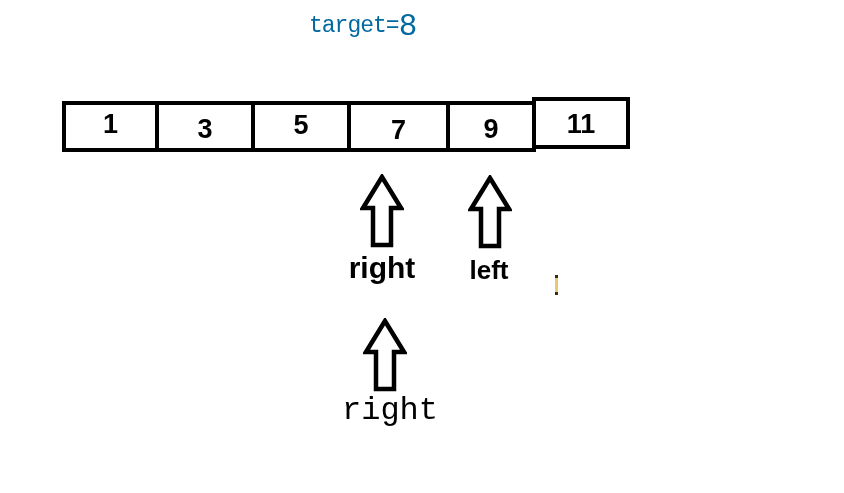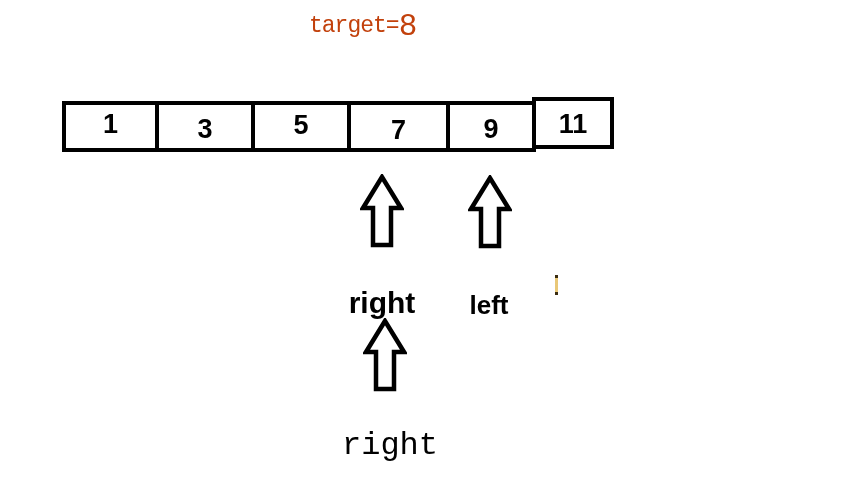--- a/index.html
+++ b/index.html
@@ -18,21 +18,21 @@
   }
 
   
   .title {
     position: absolute;
     left: 309px;
     top: 6px;
     font-family: "Liberation Mono", monospace;
     font-size: 23px;
     letter-spacing: -1px;
-    color: #c2410c;
+    color: #0369a1;
     white-space: nowrap;
   }
   .title .t-val {
     font-size: 31px;
     position: relative;
     top: 3px;
     letter-spacing: 0;
   }
 
   
@@ -46,21 +46,21 @@
     justify-content: center;
     font-weight: bold;
     font-size: 27px;
     font-family: "Liberation Sans", sans-serif;
   }
   .cell-0 { left: 62px;  top: 101px; width: 97px;  height: 51px; }
   .cell-1 { left: 155px; top: 101px; width: 100px; height: 51px; }
   .cell-2 { left: 251px; top: 101px; width: 100px; height: 51px; }
   .cell-3 { left: 347px; top: 101px; width: 103px; height: 51px; }
   .cell-4 { left: 446px; top: 101px; width: 90px;  height: 51px; }
-  .cell-5 { left: 532px; top: 97px;  width: 82px;  height: 52px; }
+  .cell-5 { left: 532px; top: 97px;  width: 98px;  height: 52px; }
   
   .cell-0 span { transform: translateY(-2px); }
   .cell-1 span { transform: translateY(3px); }
   .cell-2 span { transform: translateY(-1px); }
   .cell-3 span { transform: translateY(4px); }
   .cell-4 span { transform: translateY(3px); }
   .cell-5 span { transform: translateY(1px); }
 
   
   .arrow {
@@ -70,21 +70,20 @@
   }
   .arrow-right  { left: 360px; top: 174px; }
   .arrow-left   { left: 468px; top: 175px; }
   .arrow-middle { left: 363px; top: 318px; }
 
   
   .plabel {
     position: absolute;
     text-align: center;
     white-space: nowrap;
-    margin-top: 35px;
   }
   .plabel-right {
     left: 332px; top: 251px; width: 100px;
     font-weight: bold; font-size: 30px;
     font-family: "Liberation Sans", sans-serif;
   }
   .plabel-left {
     left: 439px; top: 255px; width: 100px;
     font-weight: bold; font-size: 26px;
     font-family: "Liberation Sans", sans-serif;

